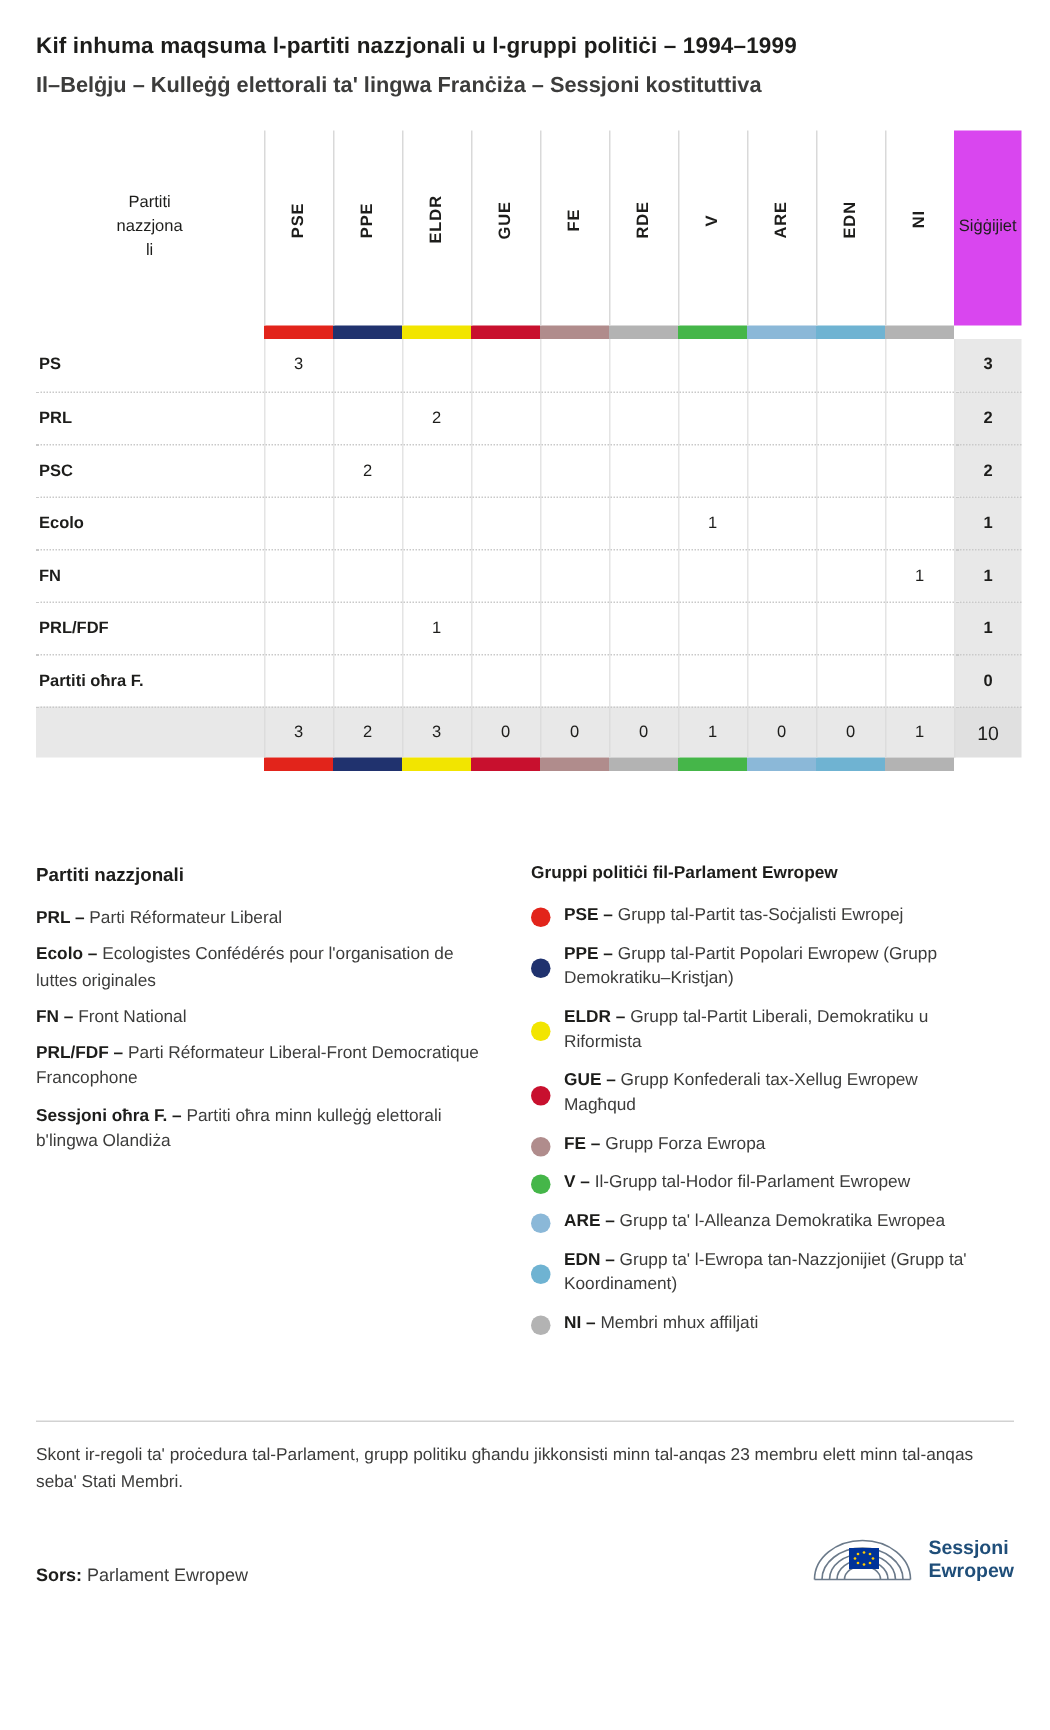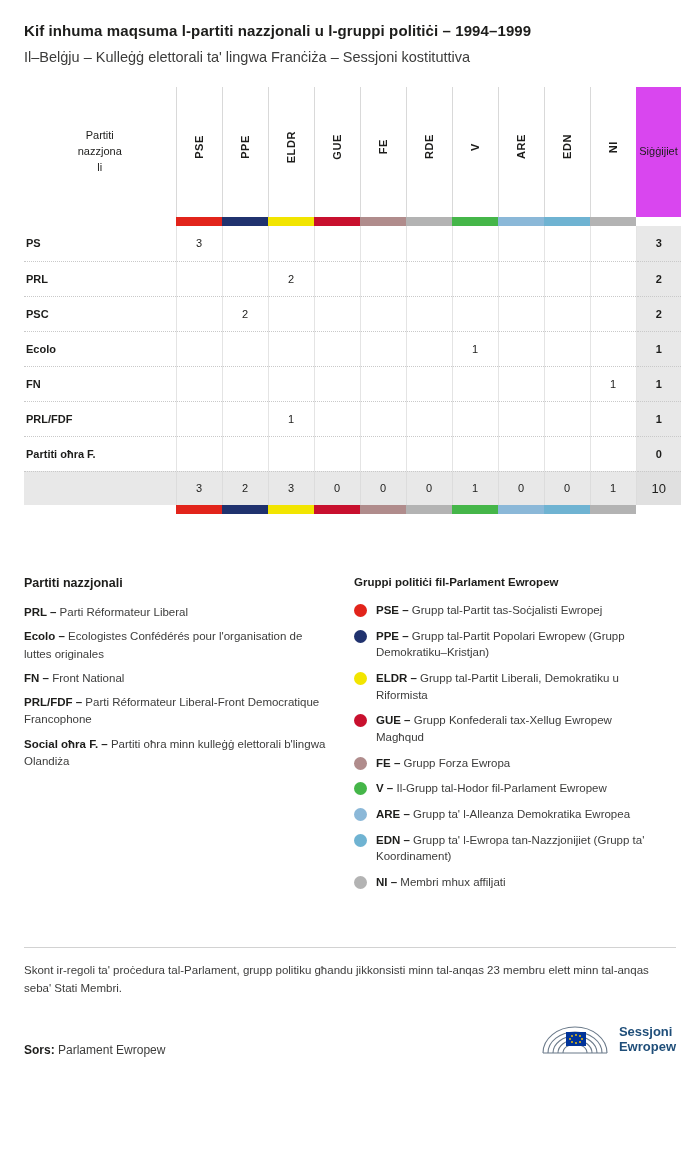--- a/index.html
+++ b/index.html
@@ -18,21 +18,21 @@
   }
   h1.title {
     font-size: 15px;
     font-weight: bold;
     color: #1d1d1b;
     margin: 4px 0 0 0;
     letter-spacing: 0.1px;
   }
   h2.subtitle {
     font-size: 14.5px;
-    font-weight: normal;
+    font-weight: bold;
     color: #3c3c3b;
     margin: 10px 0 0 0;
   }
 
   
   table.matrix {
     border-collapse: collapse;
     margin-top: 22px;
     width: 652px;
     table-layout: fixed;
@@ -136,21 +136,21 @@
   .legend-col.right h3 { font-size: 11.5px; }
   .nat-item {
     font-size: 11.5px;
     line-height: 1.5;
     margin-bottom: 7px;
     color: #3c3c3b;
   }
   .nat-item b { color: #1d1d1b; }
   .grp-item {
     display: flex;
-    align-items: flex-start;
+    align-items: center;
     gap: 9px;
     margin-bottom: 9px;
     font-size: 11.5px;
     line-height: 1.45;
     color: #3c3c3b;
   }
   .dot {
     width: 13px; height: 13px;
     border-radius: 50%;
     flex: 0 0 13px;
@@ -388,21 +388,21 @@
   </table>
 
   <div class="legends">
     <div class="legend-col left">
       <h3>Partiti nazzjonali</h3>
       <div id="nat-list">
           <div class="nat-item"><b>PRL – </b><span>Parti Réformateur Liberal</span></div>
           <div class="nat-item"><b>Ecolo – </b><span>Ecologistes Confédérés pour l'organisation de luttes originales</span></div>
           <div class="nat-item"><b>FN – </b><span>Front National</span></div>
           <div class="nat-item"><b>PRL/FDF – </b><span>Parti Réformateur Liberal-Front Democratique Francophone</span></div>
-          <div class="nat-item"><b>Social oħra F. – </b><span>Partiti oħra minn kulleġġ elettorali b'lingwa Olandiża</span></div>
+          <div class="nat-item"><b>Sessjoni oħra F. – </b><span>Partiti oħra minn kulleġġ elettorali b'lingwa Olandiża</span></div>
         </div>
     </div>
     <div class="legend-col right">
       <h3>Gruppi politiċi fil-Parlament Ewropew</h3>
       <div id="grp-list">
           <div class="grp-item">
             <span class="dot" style="background: rgb(226, 36, 27);"></span>
             <span><b>PSE – </b><span>Grupp tal-Partit tas-Soċjalisti Ewropej</span></span>
           </div>
           <div class="grp-item">

